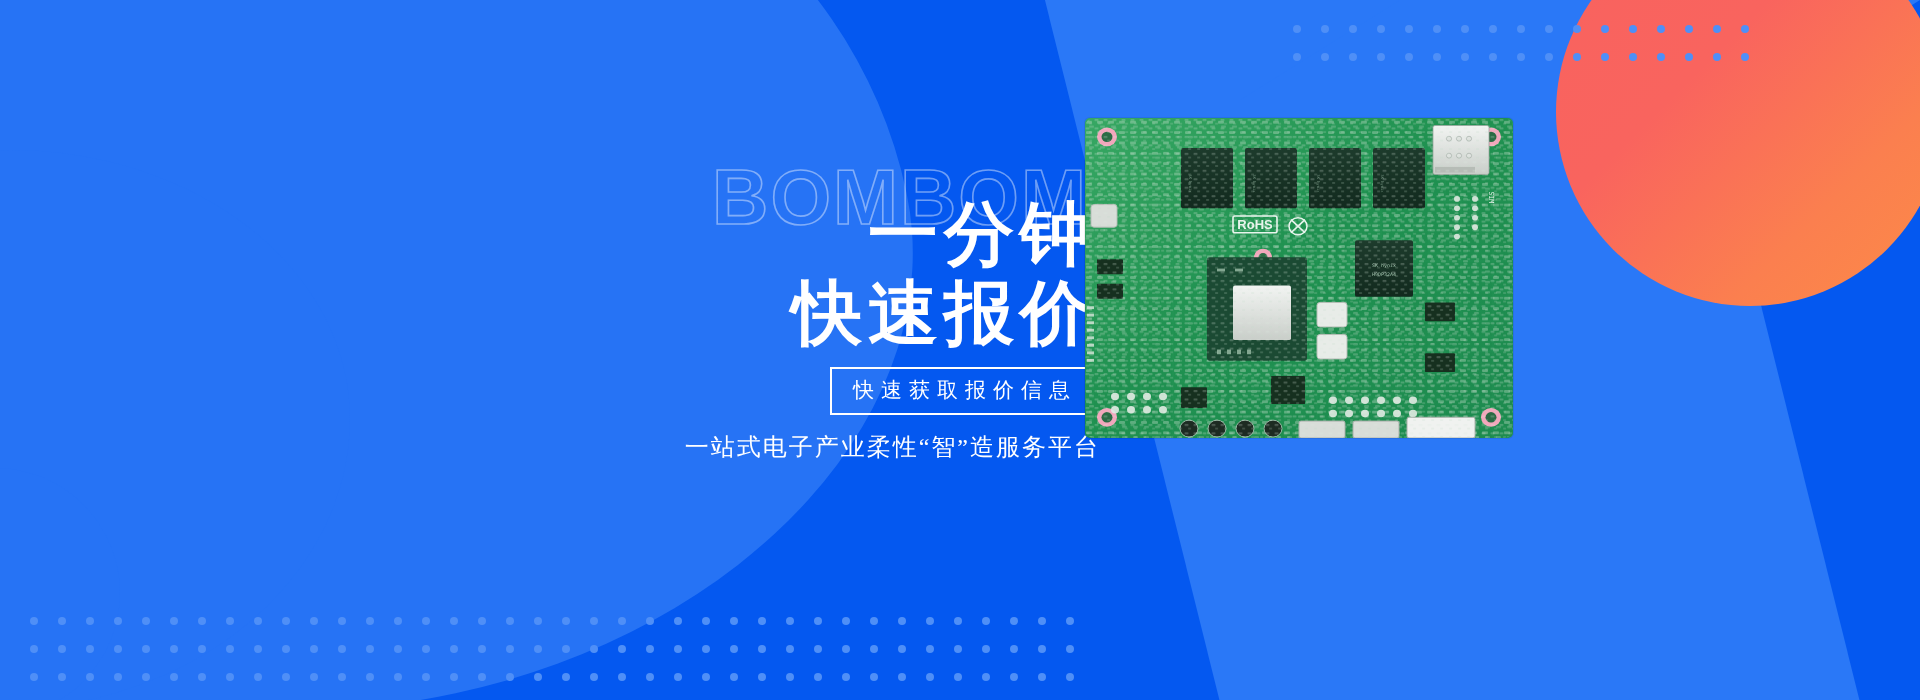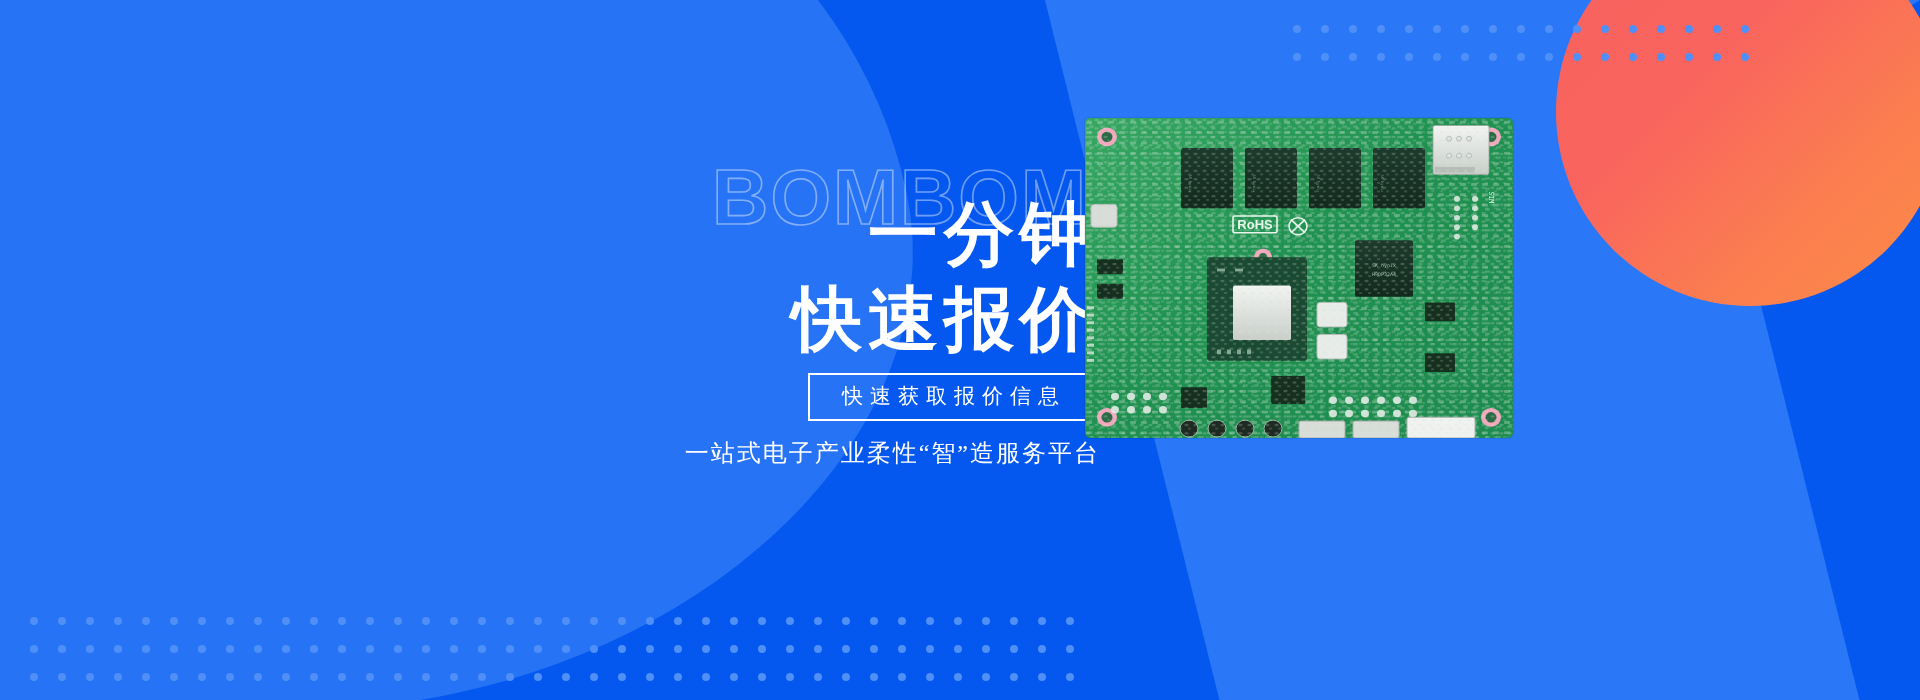--- a/index.html
+++ b/index.html
@@ -109,26 +109,26 @@
     color:#ffffff;
     font-weight:800;
     font-size:70px;
     line-height:.98;
     letter-spacing:6px;
     white-space:nowrap;
     text-align:right;
     padding-right:4px;
   }
   .headline.l1{margin-top:-44px;}
-  .headline.l2{margin-top:16px;}
+  .headline.l2{margin-top:10px;}
 
   #cta{
     display:inline-block;
     margin-top:20px;
-    padding:11px 32px 12px;
+    padding:11px 21px 12px;
     border:2px solid #ffffff;
     color:#ffffff;
     font-size:21px;
     letter-spacing:7px;
     line-height:1;
     font-weight:400;
     white-space:nowrap;
     background:transparent;
     cursor:pointer;
     font-family:"Liberation Serif","DejaVu Serif",serif;

